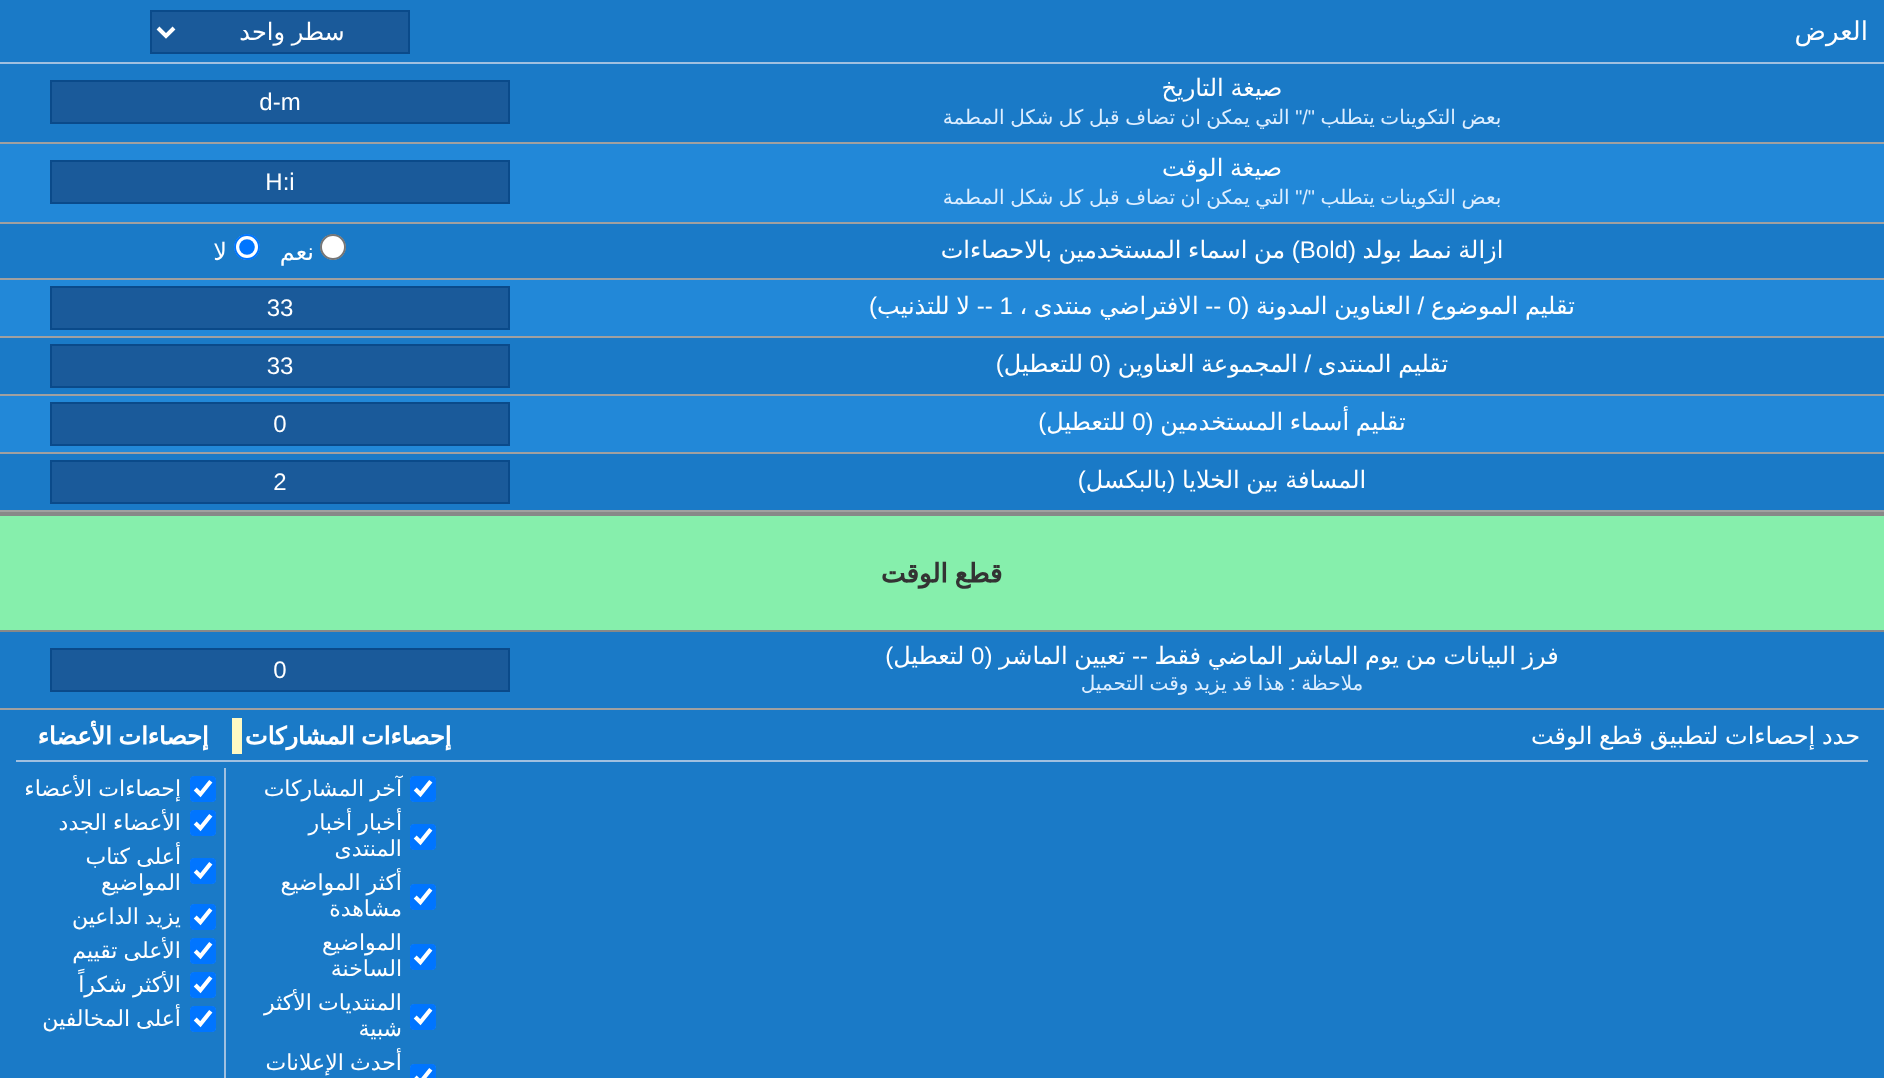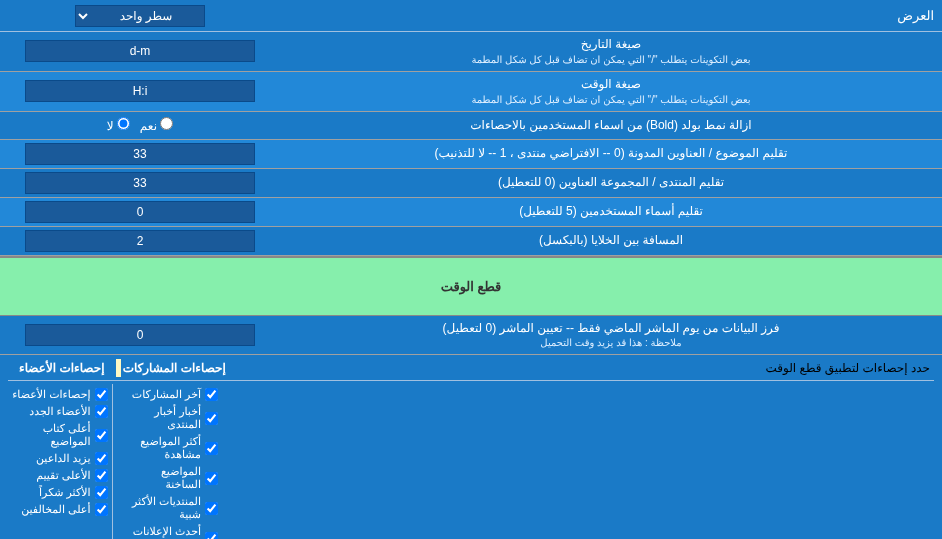--- a/index.html
+++ b/index.html
@@ -186,21 +186,21 @@
   </div>
 
   <div class="row">
     <div class="label-cell">تقليم المنتدى / المجموعة العناوين (0 للتعطيل)</div>
     <div class="input-cell">
       <input class="input-field" type="text" value="33" style="">
     </div>
   </div>
 
   <div class="row row-alt">
-    <div class="label-cell">تقليم أسماء المستخدمين (5 للتعطيل)</div>
+    <div class="label-cell">تقليم أسماء المستخدمين (0 للتعطيل)</div>
     <div class="input-cell">
       <input class="input-field" type="text" value="0" style="">
     </div>
   </div>
 
   <div class="row">
     <div class="label-cell">المسافة بين الخلايا (بالبكسل)</div>
     <div class="input-cell">
       <input class="input-field" type="text" value="2" style="">
     </div>
@@ -216,21 +216,21 @@
       <small>ملاحظة : هذا قد يزيد وقت التحميل</small>
     </div>
     <div class="input-cell">
       <input class="input-field" type="text" value="0" style="">
     </div>
   </div>
 
   <div class="checkboxes-section">
 
     <div style="display:flex; flex-direction:row; align-items:center; border-bottom:1px solid #a0c0e0; padding-bottom:3px; margin-bottom:3px;">
-      <div style="flex:1; color:#000000; font-size:12px; text-align:right; padding:2px 4px;">حدد إحصاءات لتطبيق قطع الوقت</div>
+      <div style="flex:1; color:#ffffff; font-size:12px; text-align:right; padding:2px 4px;">حدد إحصاءات لتطبيق قطع الوقت</div>
       <div style="width:220px; display:flex; flex-direction:row;">
         <div style="flex:1; color:#fff; font-weight:bold; font-size:12px; text-align:center; border-left:5px solid #fef9c3; padding:2px;">إحصاءات المشاركات</div>
         <div style="flex:1; color:#fff; font-weight:bold; font-size:12px; text-align:center; padding:2px;">إحصاءات الأعضاء</div>
       </div>
     </div>
 
     <div style="display:flex; flex-direction:row;">
       <div style="flex:1;"></div>
       <div style="width:220px; display:flex; flex-direction:row;">
 

